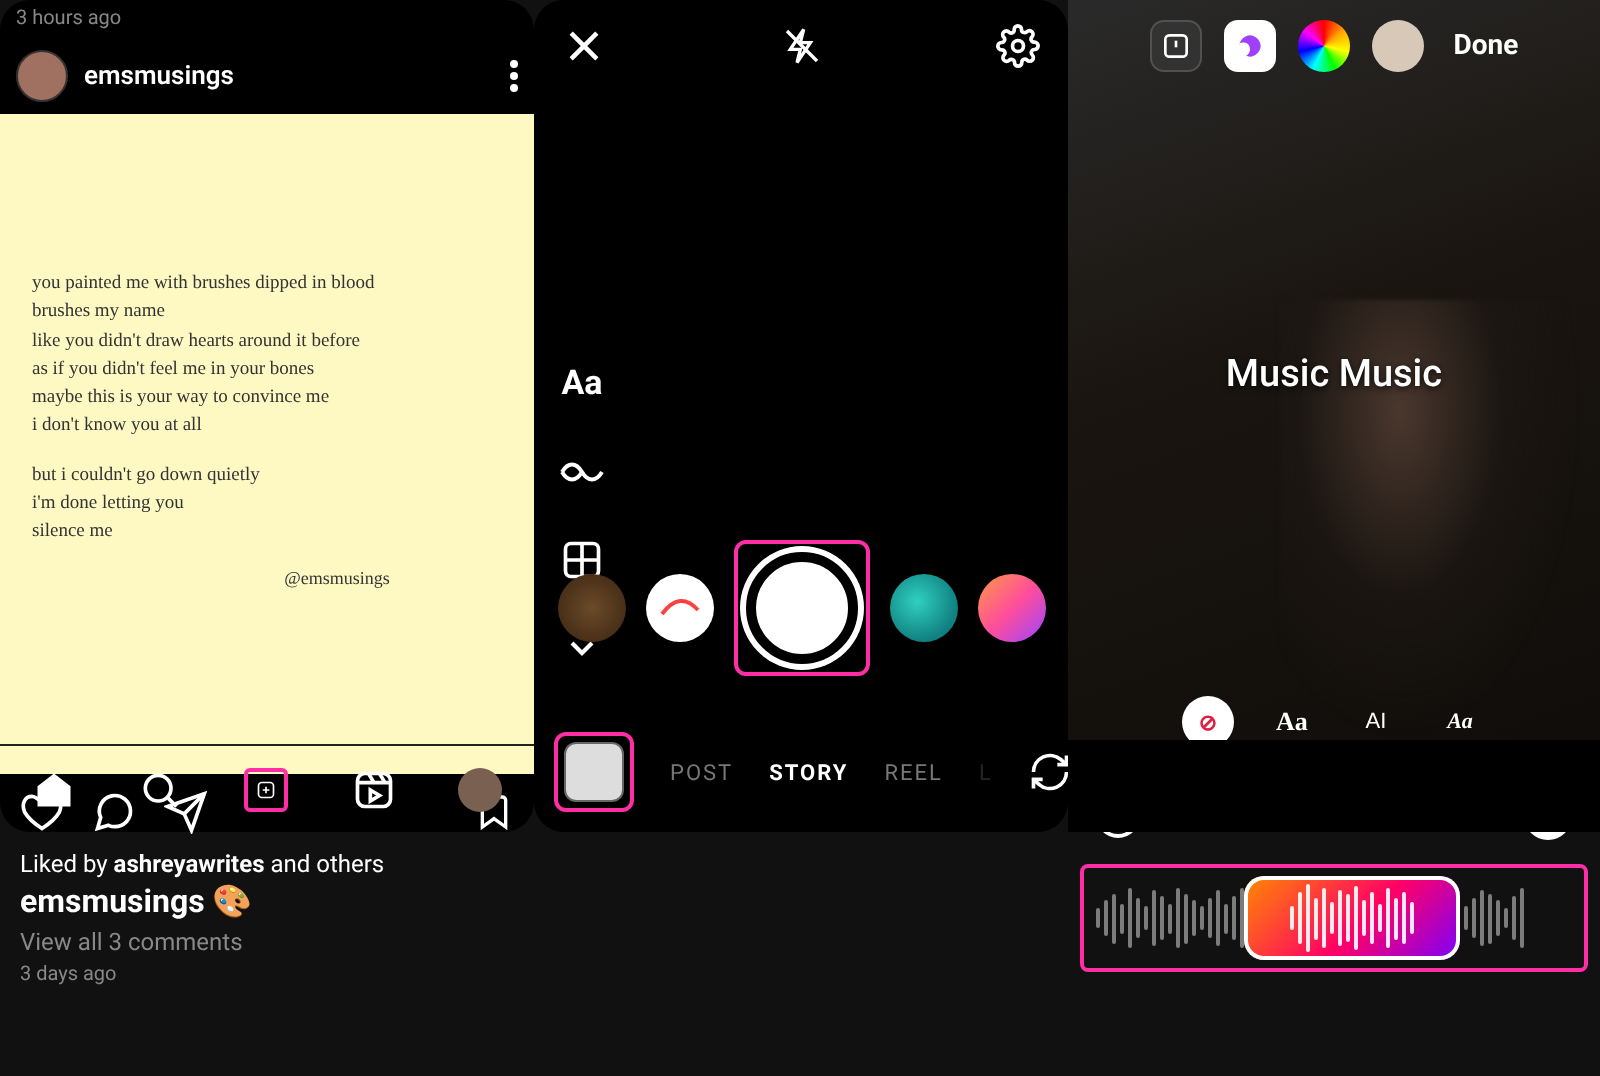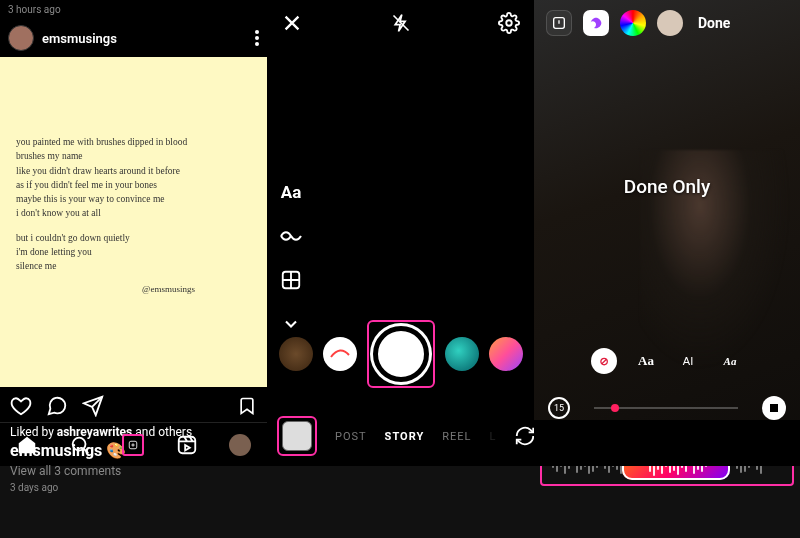--- a/index.html
+++ b/index.html
@@ -5,21 +5,21 @@
   * { margin: 0; padding: 0; box-sizing: border-box; }
   body {
     background: #111;
     font-family: -apple-system, BlinkMacSystemFont, "Segoe UI", Roboto, Helvetica, Arial, sans-serif;
     display: flex;
     width: 800px;
     height: 538px;
     overflow: hidden;
     color: #fff;
   }
-  .panel { position: relative; height: 466px; background: #000; }
+  .panel { position: relative; height: 416px; background: #000; border-radius: 15px; }
   .panel1 { width: 267px; }
   .panel2 { width: 267px; }
   .panel3 { width: 266px; }
 
   
   .p1-topstamp { color: #888; font-size: 10px; padding: 4px 8px; }
   .p1-header { display: flex; align-items: center; padding: 6px 8px; }
   .avatar { width: 26px; height: 26px; border-radius: 50%; background: #a07060; margin-right: 8px; border: 1px solid #333; }
   .username { font-weight: 600; font-size: 13px; flex: 1; }
   .more-dots { font-size: 18px; letter-spacing: 2px; color: #fff; cursor: pointer; }
@@ -89,21 +89,21 @@
   .mode { color: #777; cursor: pointer; }
   .mode.active { color: #fff; font-weight: 700; }
   .cycle-icon { margin-left: auto; margin-right: 6px; width: 22px; height: 22px; cursor: pointer; display:flex; align-items:center; justify-content:center; }
 
   
   .p3-bg {
     position: absolute; inset: 0;
     background: linear-gradient(160deg, #2a2a2a 0%, #1a1510 40%, #0e0c0a 100%);
   }
   .p3-topbar {
-    position: relative; display: flex; align-items: center; justify-content: flex-start;
+    position: relative; display: flex; align-items: center; justify-content: center;
     gap: 11px; padding: 10px 12px;
   }
   .sq-icon { width: 26px; height: 26px; border-radius: 7px; display:flex; align-items:center; justify-content:center; cursor:pointer; }
   .sq-dark { background: rgba(60,60,60,0.6); border:1px solid rgba(255,255,255,0.15); }
   .sq-white { background: #fff; color:#a020f0; }
   .hue-circle {
     width: 26px; height: 26px; border-radius: 50%;
     background: conic-gradient(red, orange, yellow, lime, cyan, blue, magenta, red);
     cursor: pointer;
   }
@@ -338,21 +338,21 @@
     <div class="sq-icon sq-white">
       <svg viewBox="0 0 24 24" width="16" height="16" fill="#a040ff">
           <path d="M4 12c0-4 4-8 8-8s8 4 8 8-4 8-8 8c-1 0-2-.2-3-.6 2-1 3-3 3-5 0-3-2-5-5-5-1 0-2 .3-3 .8V12z"></path>
         </svg>
     </div>
     <div class="hue-circle"></div>
     <div class="p3-avatar"></div>
     <div class="done-btn">Done</div>
   </div>
 
-  <div class="music-only">Done Only</div>
+  <div class="music-only">Music Music</div>
 
   <div class="style-pills">
     <div class="pill pill-white">⊘</div>
     <div class="pill pill-serif">Aa</div>
     <div class="pill pill-condensed">AI</div>
     <div class="pill pill-cursive">Aa</div>
   </div>
 
   <div class="timeline-row">
     <div class="dur-bubble">15</div>

